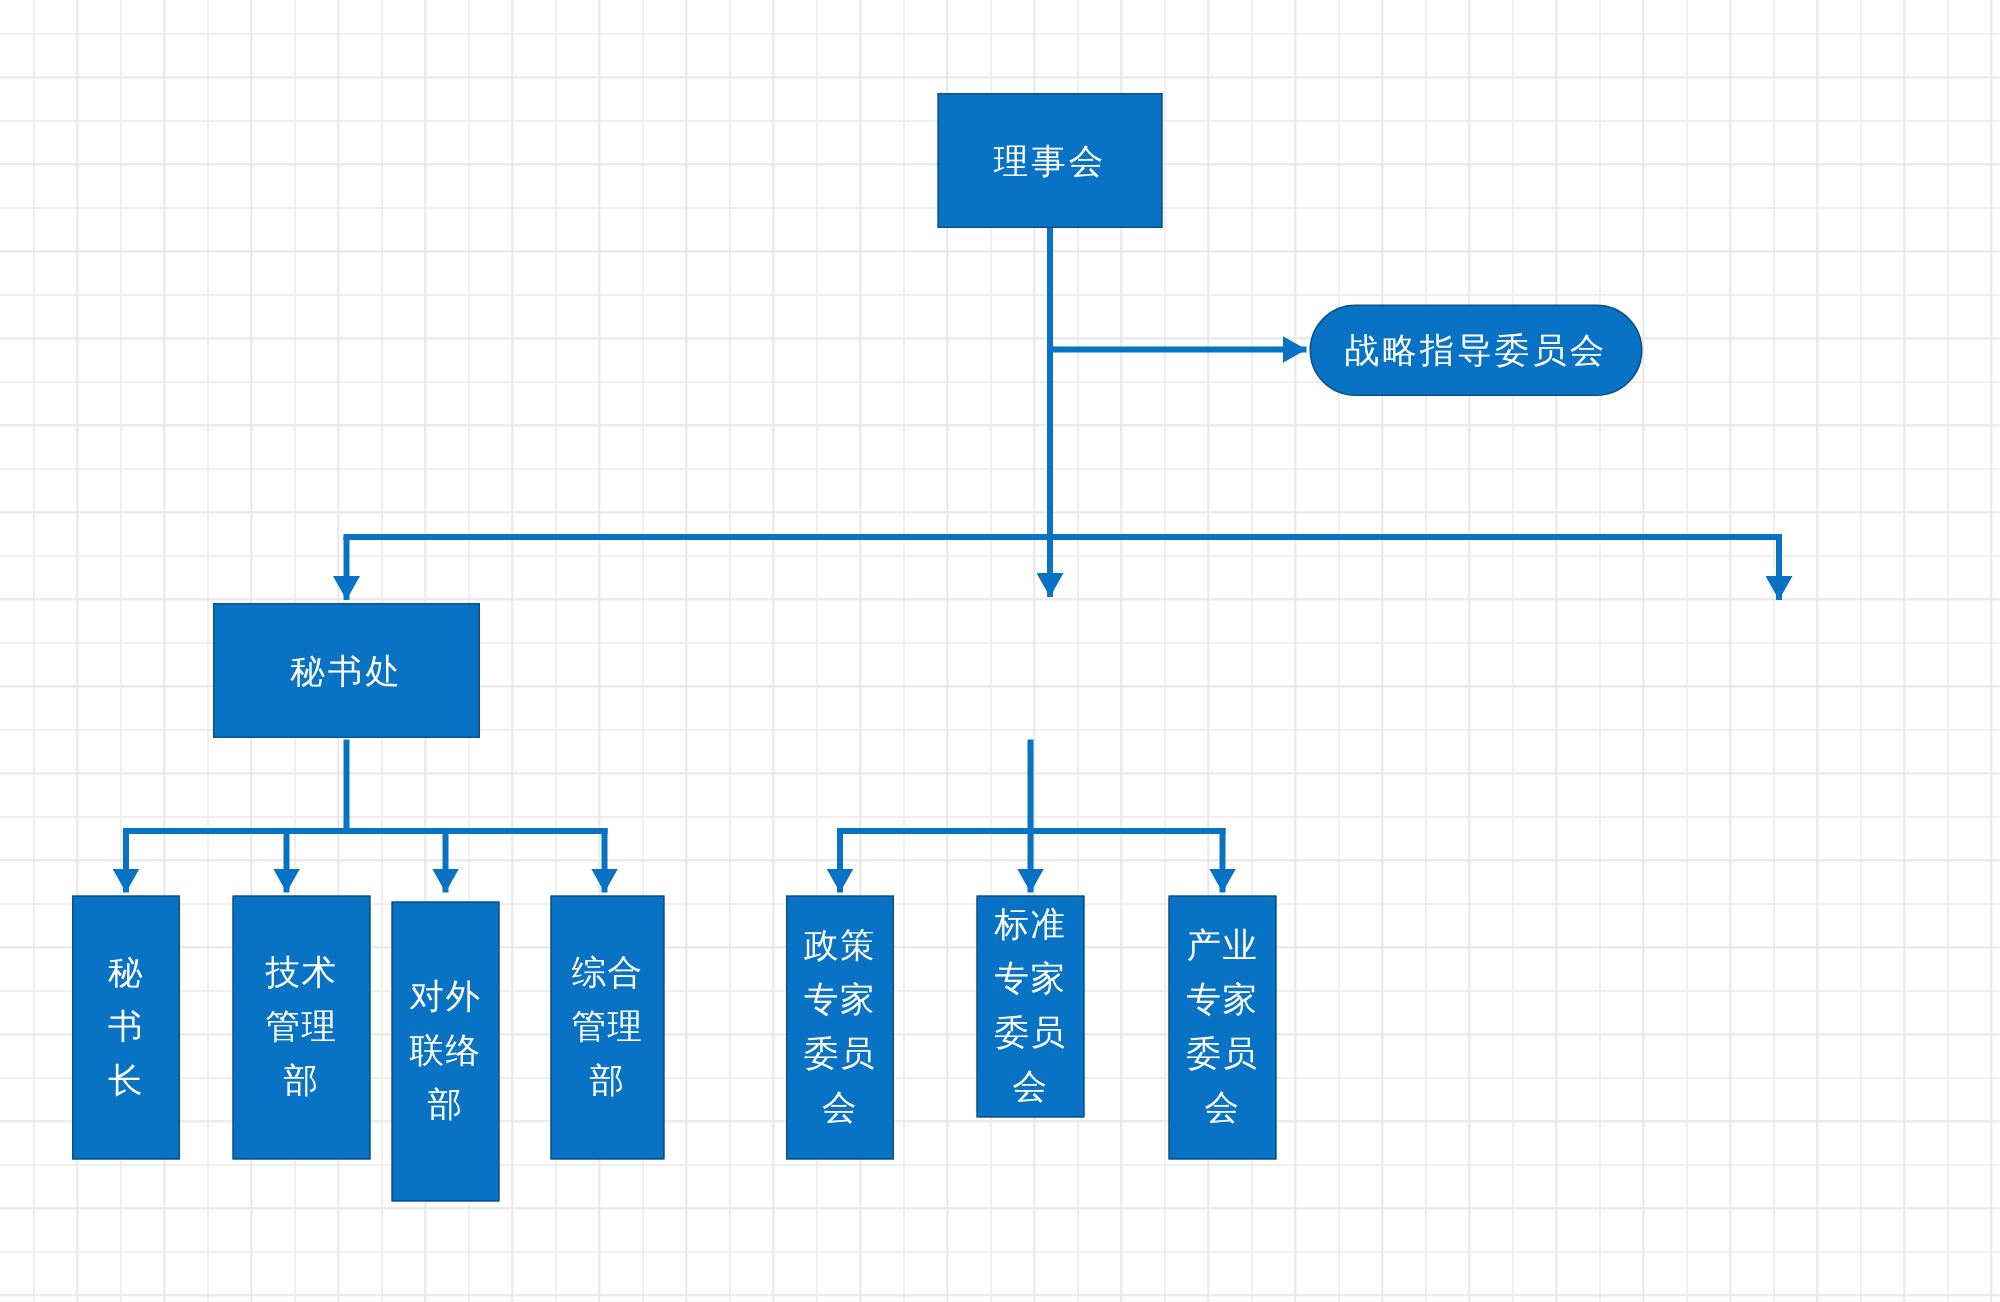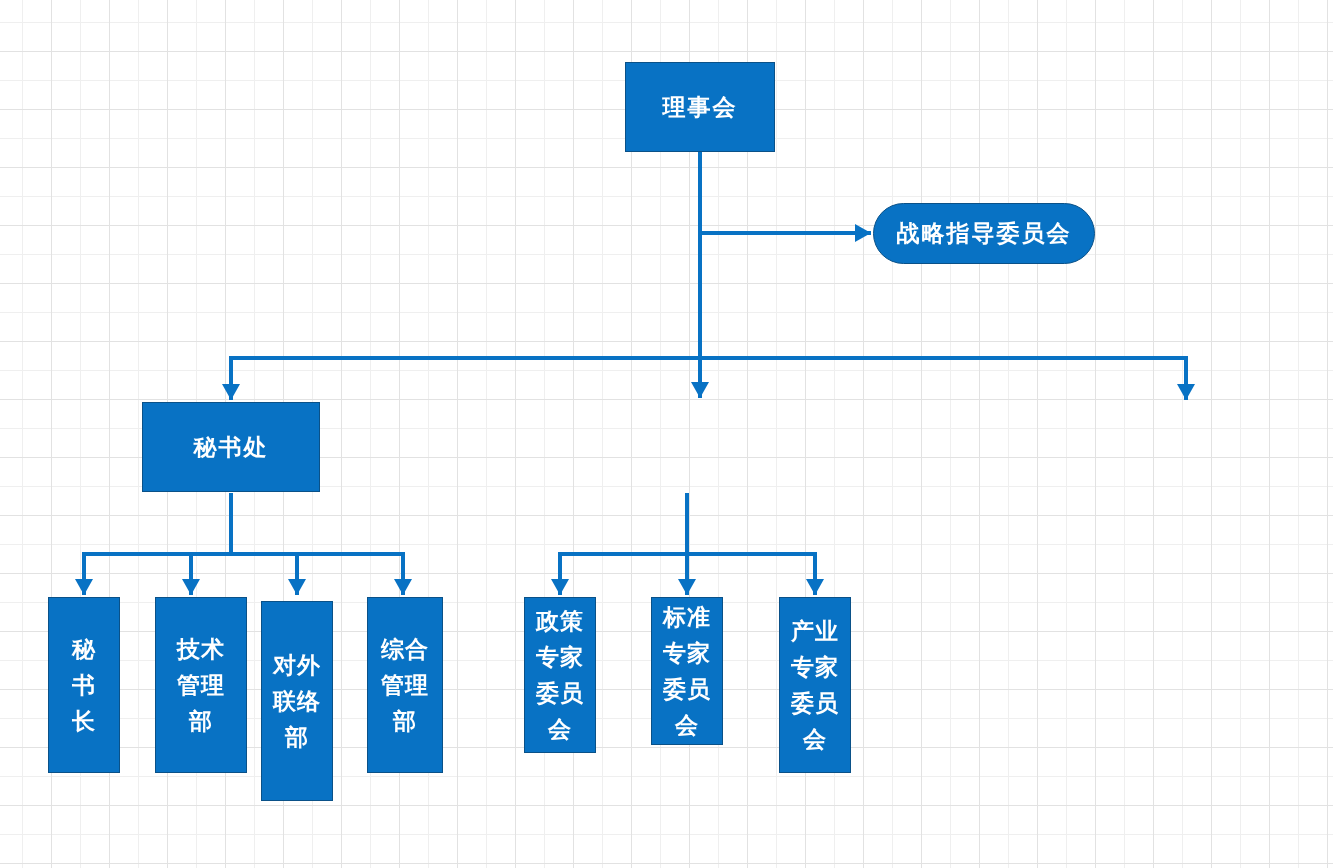--- a/index.html
+++ b/index.html
@@ -26,21 +26,21 @@
   }
   .connector { stroke: var(--connector, #0872c4); stroke-width: 4; fill: none; }
   .arrowhead { fill: var(--connector, #0872c4); stroke: none; }
   .node {
     position: absolute;
     display: flex; align-items: center; justify-content: center;
     box-sizing: border-box;
     background: var(--node-fill, #0872c4);
     border: 1px solid var(--node-border, #0a5188);
     color: var(--node-text, #ffffff);
-    font-weight: bold;
+    font-weight: normal;
     font-size: 23px;
     letter-spacing: 2px;
     text-align: center;
     cursor: default;
   }
   .node.pill { border-radius: 31px; }
   .node.v { white-space: pre-line; line-height: 36px; letter-spacing: 1px; }
 </style>
 </head>
 <body>
@@ -88,21 +88,21 @@
 部</div>
 
   <div class="node v" style="left:261px; top:574px; width:72px; height:200px;margin-top:27px;">对外
 联络
 部</div>
 
   <div class="node v" style="left:367px; top:597px; width:76px; height:176px;">综合
 管理
 部</div>
 
-  <div class="node v" style="left:524px; top:597px; width:72px; height:156px;">政策
+  <div class="node v" style="left:524px; top:597px; width:72px; height:176px;">政策
 专家
 委员
 会</div>
 
   <div class="node v" style="left:651px; top:597px; width:72px; height:148px;">标准
 专家
 委员
 会</div>
 
   <div class="node v" style="left:779px; top:597px; width:72px; height:176px;text-align:center;">产业

